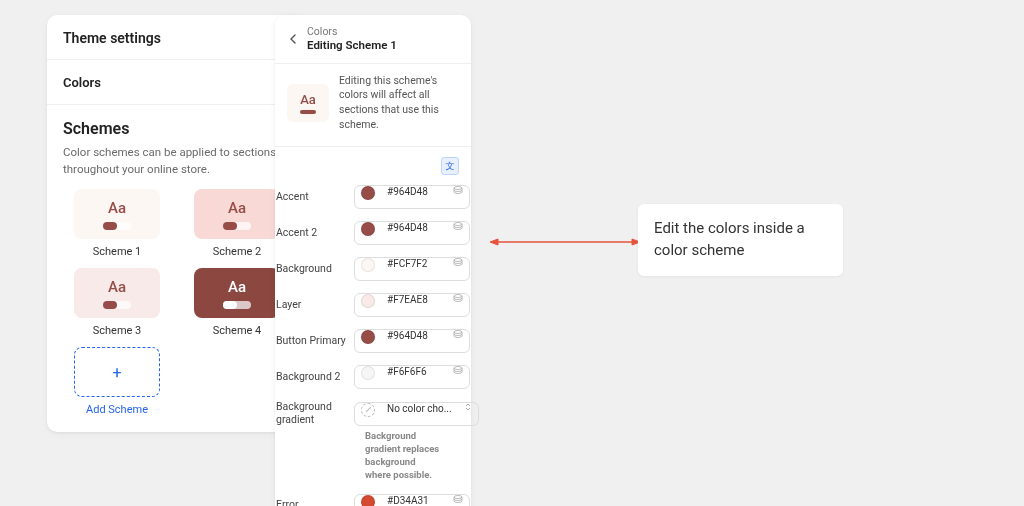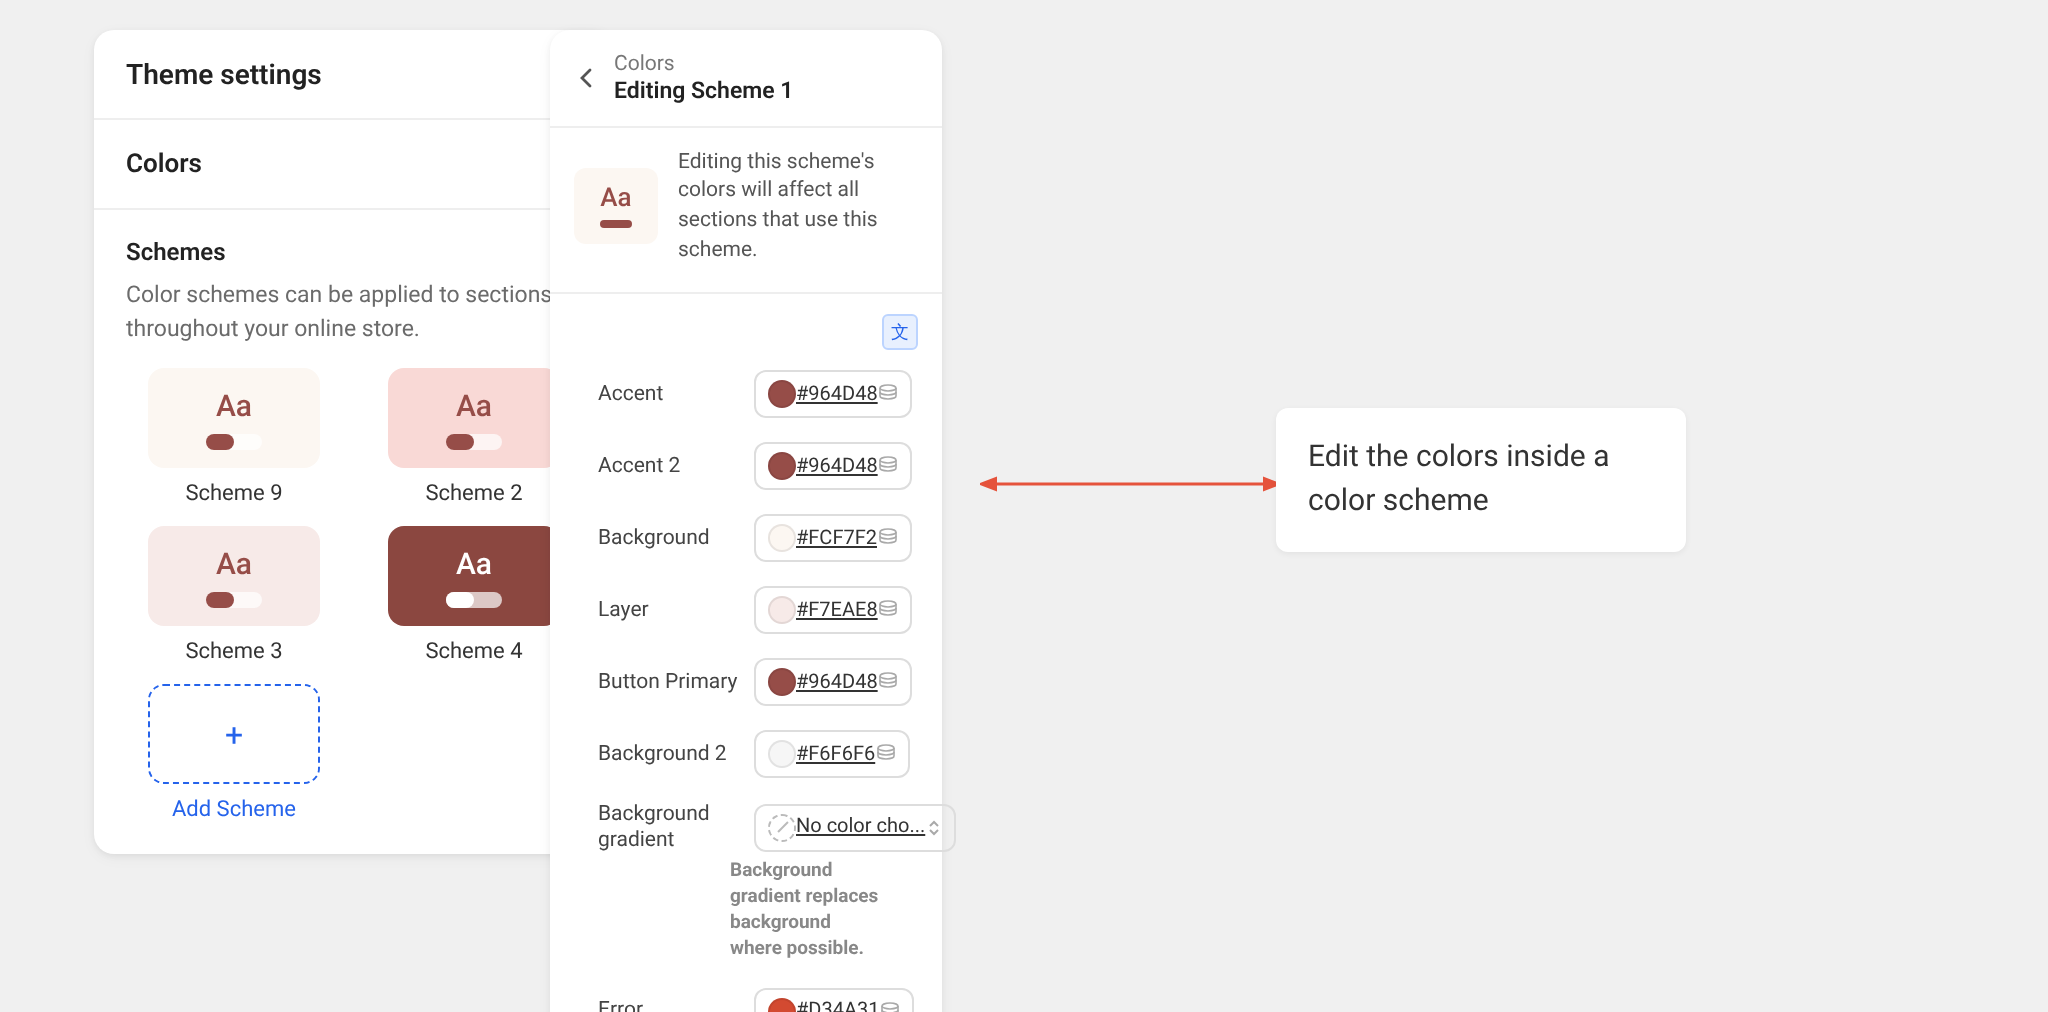--- a/index.html
+++ b/index.html
@@ -16,21 +16,21 @@
     box-shadow: 0 1px 3px rgba(0,0,0,0.06), 0 2px 8px rgba(0,0,0,0.04);
     position: absolute;
   }
   
   .left-panel { left: 47px; top: 15px; width: 260px; }
   .panel-title { font-size: 14px; font-weight: 600; padding: 15px 16px 13px; color: #222; }
   .section-header { display: flex; align-items: center; justify-content: space-between; padding: 15px 16px 14px; border-top: 1px solid #eee; cursor: pointer; }
   .section-header .label { font-size: 13px; font-weight: 600; color: #222; }
   .chev { width: 12px; height: 12px; }
   .sub-section { padding: 0 16px 16px; border-top: 1px solid #eee; }
-  .sub-heading { font-size: 12px; font-weight: 600; color: #222; margin: 14px 0 6px; }
+  .sub-heading { font-size: 16px; font-weight: 600; color: #222; margin: 14px 0 6px; }
   .sub-desc { font-size: 11.5px; line-height: 1.45; color: #6b6b6b; margin-bottom: 12px; }
   .grid { display: grid; grid-template-columns: 1fr 1fr; gap: 10px 12px; }
   .tile-wrap { display: flex; flex-direction: column; align-items: center; }
   .swatch-tile { width: 86px; height: 50px; border-radius: 8px; display: flex; flex-direction: column; align-items: center; justify-content: center; cursor: pointer; }
   .swatch-tile .aa { font-size: 15px; font-weight: 500; }
   .pill { width: 28px; height: 8px; border-radius: 4px; margin-top: 5px; background: rgba(255,255,255,0.7); display: flex; align-items: center; }
   .pill .knob { width: 14px; height: 8px; border-radius: 4px; }
   .tile-label { font-size: 11px; color: #333; margin-top: 6px; }
   .add-tile { width: 86px; height: 50px; border: 1.5px dashed #2563eb; border-radius: 8px; display: flex; align-items: center; justify-content: center; cursor: pointer; }
   .add-tile .plus { color: #2563eb; font-size: 16px; font-weight: 400; }
@@ -42,23 +42,23 @@
   .crumb-wrap { display: flex; flex-direction: column; line-height: 1.25; }
   .crumb-top { font-size: 10.5px; color: #777; }
   .crumb-cur { font-size: 11.5px; font-weight: 600; color: #222; text-align: center; }
   .info-row { display: flex; align-items: center; gap: 10px; padding: 10px 12px 14px 12px; border-bottom: 1px solid #eee; }
   .info-swatch { width: 42px; height: 38px; border-radius: 6px; display: flex; flex-direction: column; align-items: center; justify-content: center; flex-shrink: 0; }
   .info-swatch .aa { font-size: 13px; font-weight: 500; }
   .info-swatch .p2 { width: 16px; height: 4px; border-radius: 2px; margin-top: 3px; }
   .info-text { font-size: 10.5px; line-height: 1.4; color: #555; }
   .translate-row { padding: 10px 12px 4px; display: flex; justify-content: flex-end; }
   .translate-icon { width: 18px; height: 18px; background: #e8f0fe; border: 1px solid #bcd4ff; border-radius: 3px; display:flex;align-items:center;justify-content:center; font-size:9px;color:#2563eb; cursor:pointer;}
-  .field-row { display: flex; align-items: center; padding: 6px 24px; gap: 8px; }
+  .field-row { display: flex; align-items: center; padding: 6px 1px; gap: 8px; }
   .field-label { flex: 0 0 70px; font-size: 10.5px; color: #444; line-height: 1.2; }
-  .color-input { flex: 1; height: 24px; border: 1px solid #ddd; border-radius: 6px; display: flex; align-items: center; padding: 0 6px; gap: 0; font-size: 10px; color: #333; cursor: pointer; text-decoration: underline; }
+  .color-input { flex: 1; height: 24px; border: 1px solid #ddd; border-radius: 6px; display: flex; align-items: flex-start; padding: 0 6px; gap: 12px; font-size: 10px; color: #333; cursor: pointer; }
   .dot { width: 14px; height: 14px; border-radius: 50%; border: 1px solid rgba(0,0,0,0.08); flex-shrink: 0; }
   .ci-text { flex: 1; white-space: nowrap; overflow: hidden; text-overflow: ellipsis; }
   .db-icon { width: 10px; height: 10px; opacity: 0.5; flex-shrink: 0; }
   .help-text { font-size: 9.5px; color: #888; line-height: 1.35; padding: 0 28px 6px 90px; margin-top: -2px; font-weight: bold; }
   .chev2 { width: 8px; height: 8px; opacity: 0.5; flex-shrink:0; }
   .nodot { width:14px;height:14px;border-radius:50%;border:1px dashed #bbb; position:relative; flex-shrink:0;}
   .nodot::after{content:"";position:absolute;left:3px;top:5.5px;width:7px;height:1px;background:#bbb;transform:rotate(-45deg);}
   
   .arrow { position: absolute; stroke: #e5533c; }
   .anno { position: absolute; left: 638px; top: 204px; width: 205px; background: #fff; border-radius: 6px; padding: 14px 16px; font-size: 15px; line-height: 1.45; color: #333; box-shadow: 0 1px 3px rgba(0,0,0,0.06); }
@@ -78,21 +78,21 @@
     <div class="sub-heading">Schemes</div>
     <div class="sub-desc">Color schemes can be applied to sections throughout your online store.</div>
     <div class="grid">
       <div class="tile-wrap">
         <div class="swatch-tile" style="background:#FCF7F2;color:#964D48;">
           <span class="aa">Aa</span>
           <span class="pill">
               <span class="knob" style="background: rgb(150, 77, 72);"></span>
             </span>
         </div>
-        <span class="tile-label">Scheme 9</span>
+        <span class="tile-label">Scheme 1</span>
       </div>
       <div class="tile-wrap">
         <div class="swatch-tile" style="background:#F9D9D6;color:#964D48;">
           <span class="aa">Aa</span>
           <span class="pill">
               <span class="knob" style="background: rgb(150, 77, 72);"></span>
             </span>
         </div>
         <span class="tile-label">Scheme 2</span>
       </div>

